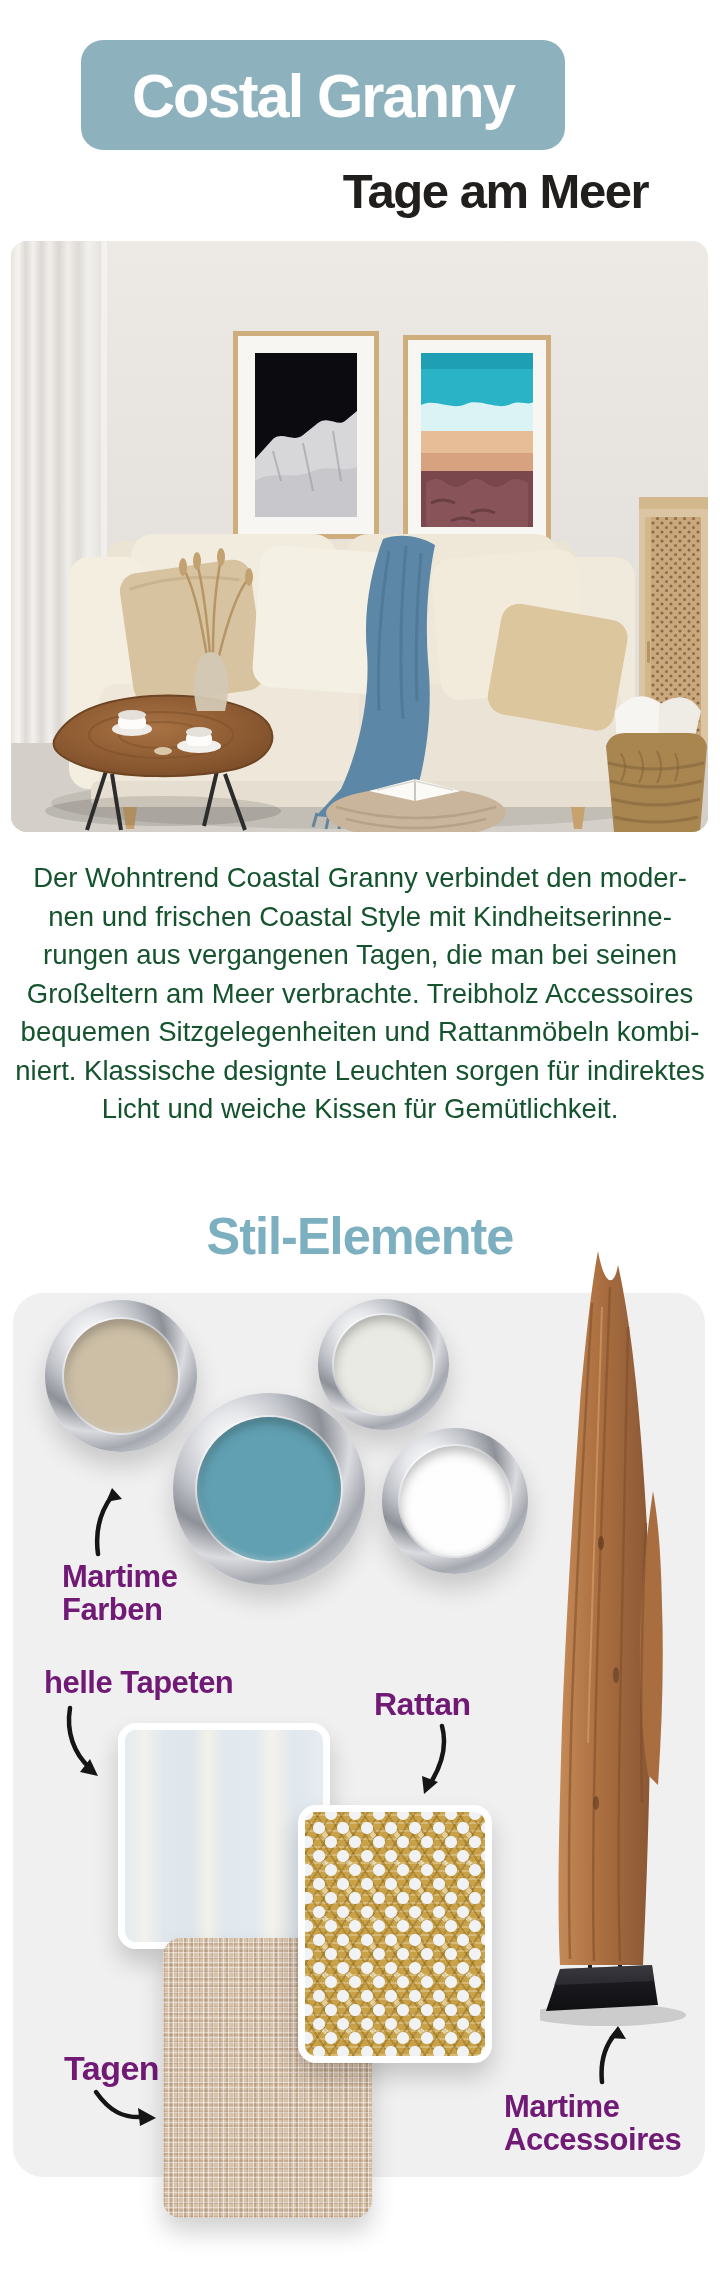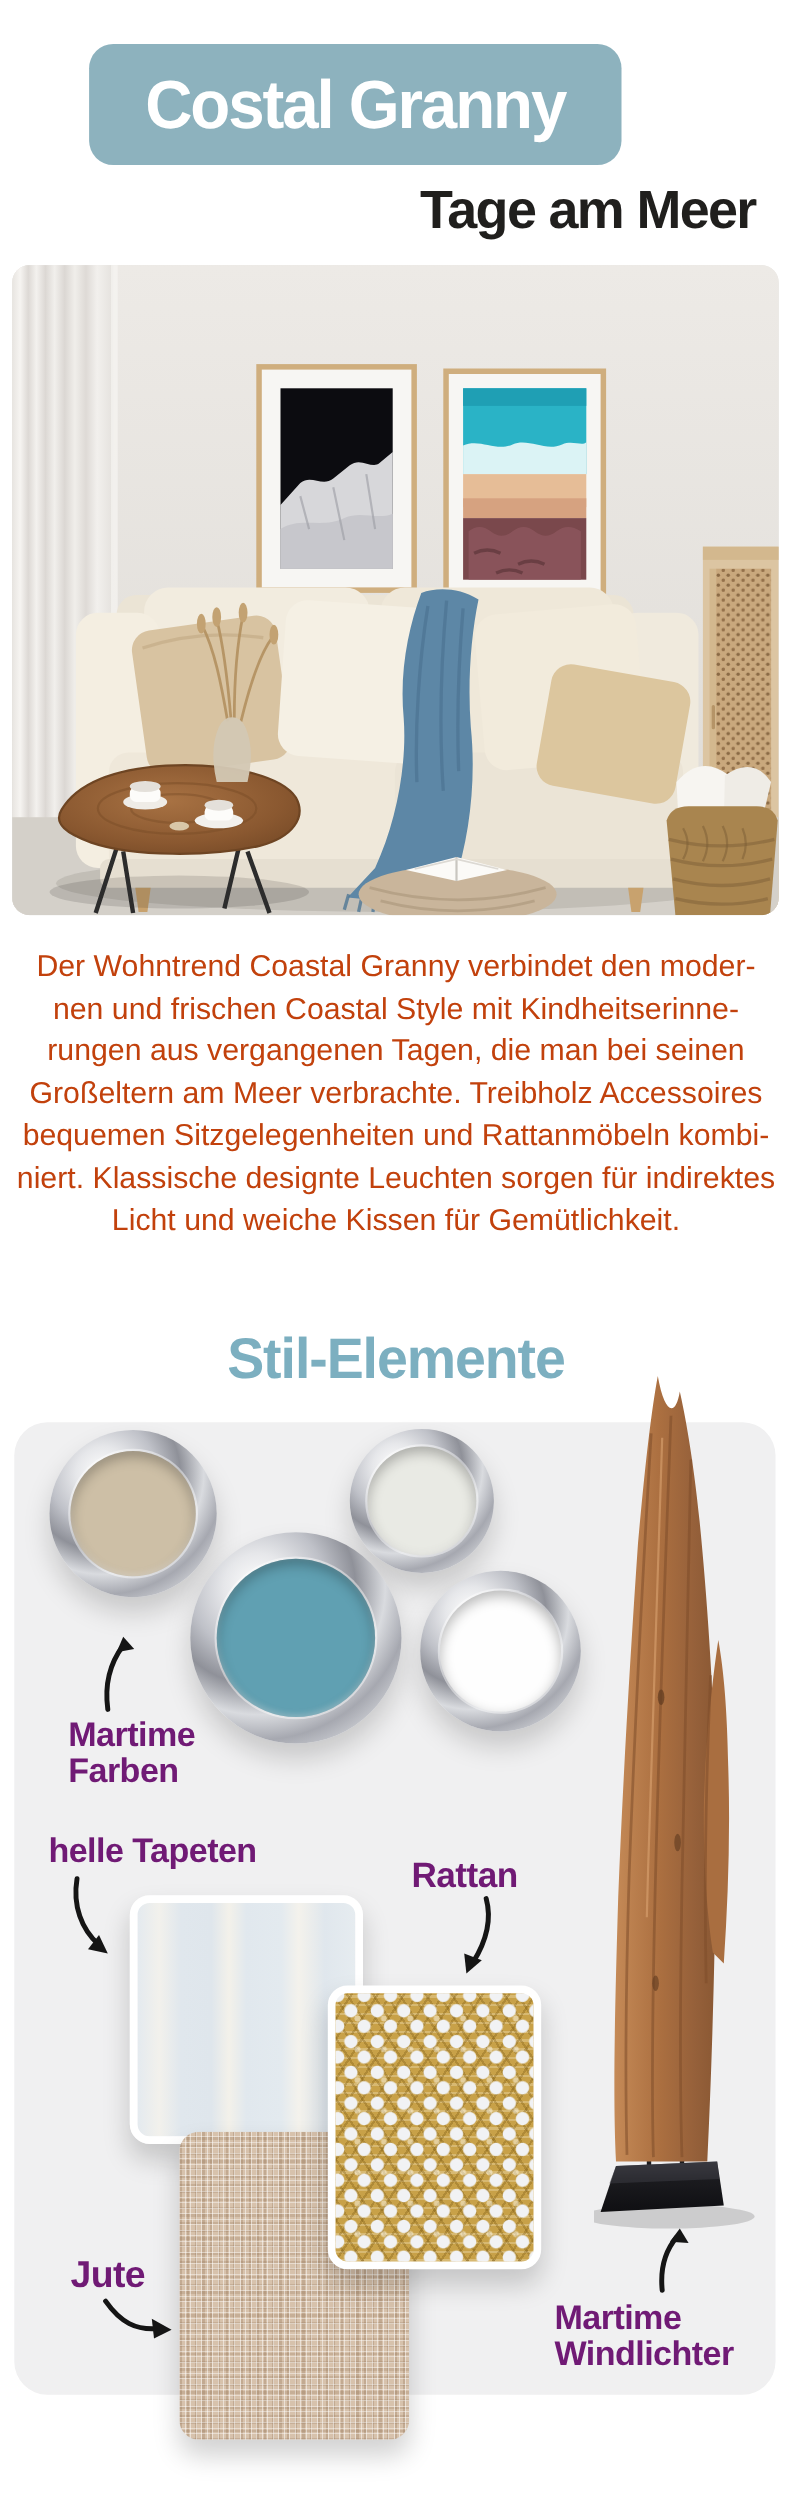--- a/index.html
+++ b/index.html
@@ -6,29 +6,29 @@
   #page{position:relative;width:720px;height:2275px;background:#fff;overflow:hidden;
         font-family:"Liberation Sans","DejaVu Sans",sans-serif;text-decoration:underline;}
   .abs{position:absolute;}
 
   
   #badge{left:81px;top:40px;width:484px;height:110px;border-radius:22px;
          display:flex;align-items:center;justify-content:center;}
   #badge-text{color:#fff;font-size:62px;font-weight:700;letter-spacing:-2px;
               transform:scaleX(.96);white-space:nowrap;}
   #subtitle{left:0;top:163px;width:648px;text-align:right;font-size:49px;font-weight:700;
-            color:#201f1d;letter-spacing:-1.5px;margin-left:39px;}
+            color:#201f1d;letter-spacing:-1.5px;}
 
   
   #hero{left:11px;top:241px;width:697px;height:591px;border-radius:16px;overflow:hidden;
         background:#e8e6e2;}
 
   
   #intro{left:0;top:859px;width:720px;text-align:center;font-size:27.5px;line-height:38.5px;
-         color:#c2410c;}
+         color:#14532d;}
 
   
   #section-title{left:0;top:1206px;width:720px;text-align:center;font-size:52px;font-weight:700;
                  letter-spacing:-1px;transform:scaleX(.97);}
 
   
   #panel{left:13px;top:1293px;width:692px;height:884px;border-radius:30px;background:#f0f0f1;}
 
   
   .lid{border-radius:50%;
@@ -297,21 +297,21 @@
   <div class="abs swatch" id="wallpaper"></div>
 
   <div class="abs label" id="label-rattan">Rattan</div>
   <svg class="abs arrow" id="arrow-rattan" viewBox="0 0 44 80">
       <path d="M28,4 C34,26 26,46 16,62"></path>
       <polygon points="10,72 8,54 24,60"></polygon>
     </svg>
   <div class="abs swatch" id="rattan-swatch"></div>
 
   <div class="abs swatch" id="jute-swatch"></div>
-  <div class="abs label" id="label-jute">Jute</div>
+  <div class="abs label" id="label-jute">Tagen</div>
   <svg class="abs arrow" id="arrow-jute" viewBox="0 0 72 44">
       <path d="M4,6 C18,26 32,32 50,31"></path>
       <polygon points="64,32 46,22 48,40"></polygon>
     </svg>
 
   <svg class="abs" id="driftwood" viewBox="0 0 170 792" xmlns="http://www.w3.org/2000/svg">
     <defs>
       <linearGradient id="woodV" x1="0" y1="0" x2="1" y2="0">
         <stop offset="0" stop-color="#c58a57"></stop>
           <stop offset=".45" stop-color="#ab6f40"></stop>
@@ -341,16 +341,16 @@
     <ellipse cx="76" cy="432" rx="3" ry="8" fill="#5f3a1f" opacity=".6"></ellipse>
     <ellipse cx="56" cy="560" rx="3" ry="7" fill="#5f3a1f" opacity=".6"></ellipse>
   </svg>
 
   <svg class="abs arrow" id="arrow-deco" viewBox="0 0 38 62">
       <path d="M10,58 C8,38 13,22 23,10"></path>
       <polygon points="26,2 34,15 17,14"></polygon>
     </svg>
   <div class="abs label" id="label-deco">
     <div>Martime</div>
-    <div>Windlichter</div>
+    <div>Accessoires</div>
   </div>
 
 </div>
 
 </body></html>

